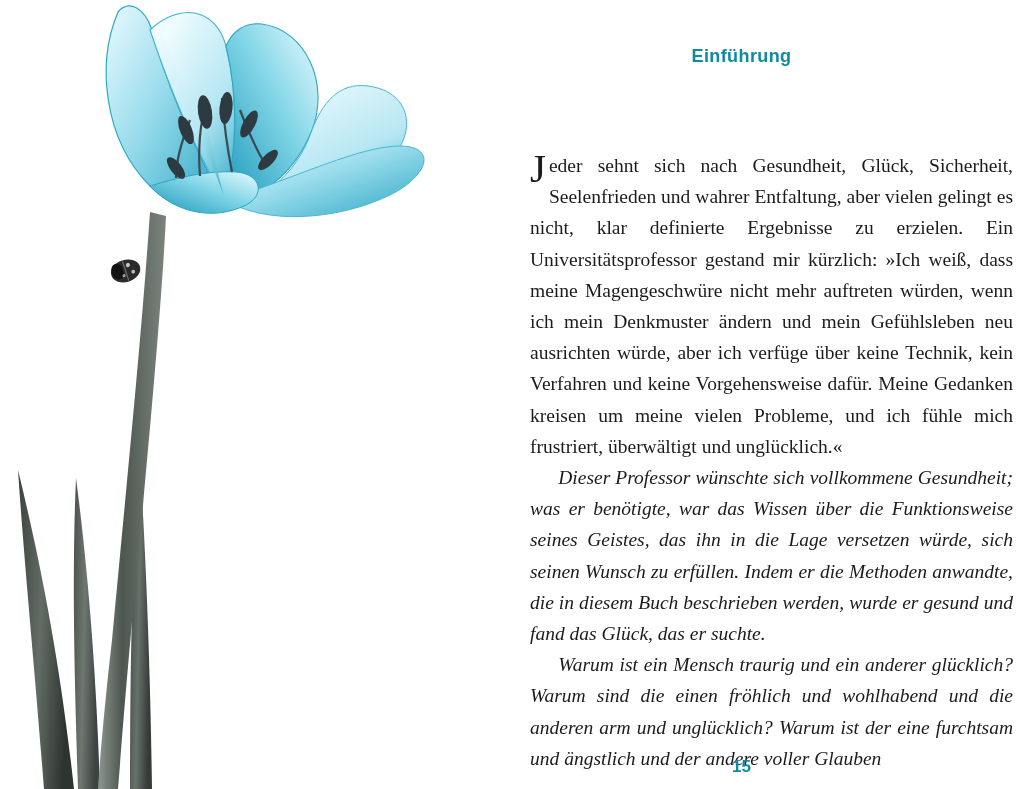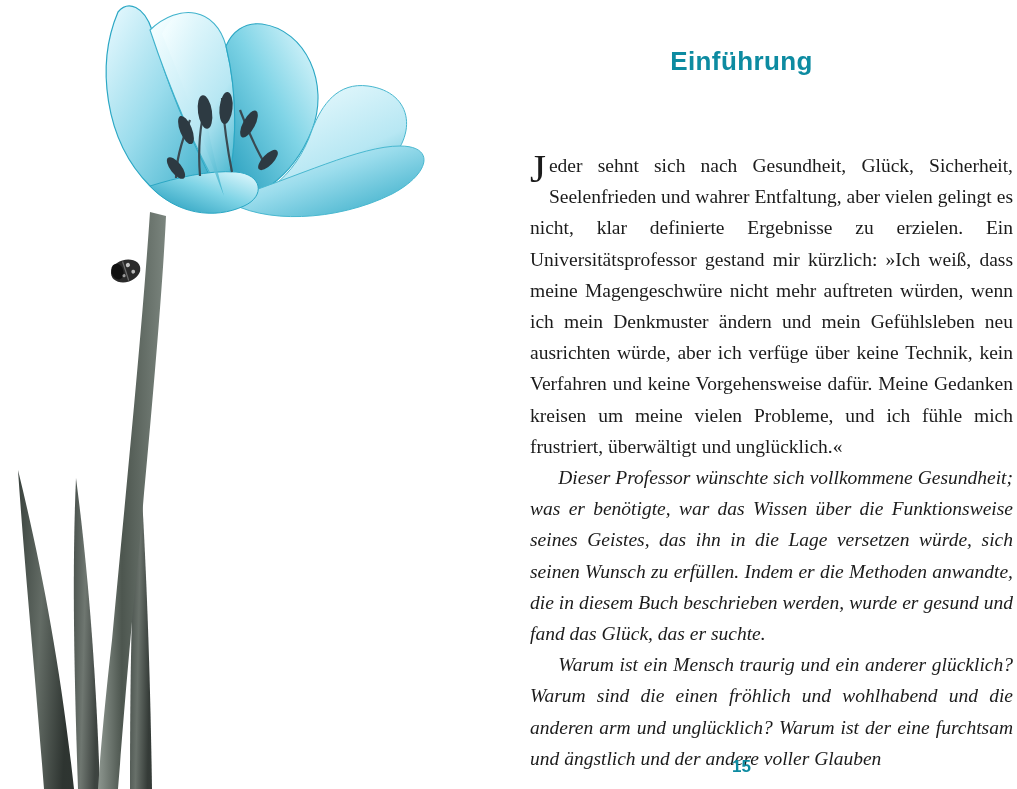--- a/index.html
+++ b/index.html
@@ -42,21 +42,21 @@
     height: 789px;
   }
   .chapter-title {
     position: absolute;
     left: 0;
     top: 46px;
     width: 483px;
     text-align: center;
     font-family: "Liberation Sans", sans-serif;
     font-weight: bold;
-    font-size: 26px;
+    font-size: 18px;
     letter-spacing: 0.4px;
     color: #0d8ba1;
   }
   .body-text {
     position: absolute;
     left: 30px;
     top: 150px;
     width: 483px;
     font-size: 19.5px;
     line-height: 31.2px;

